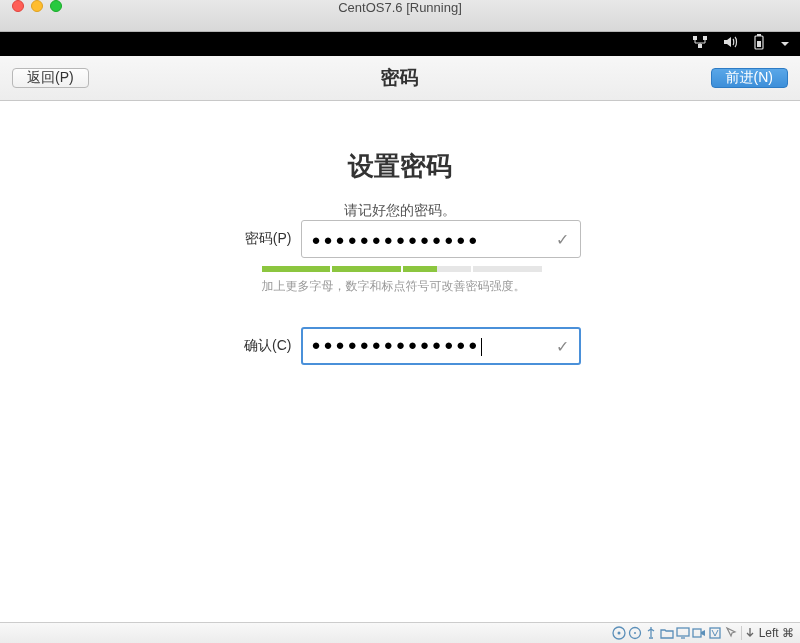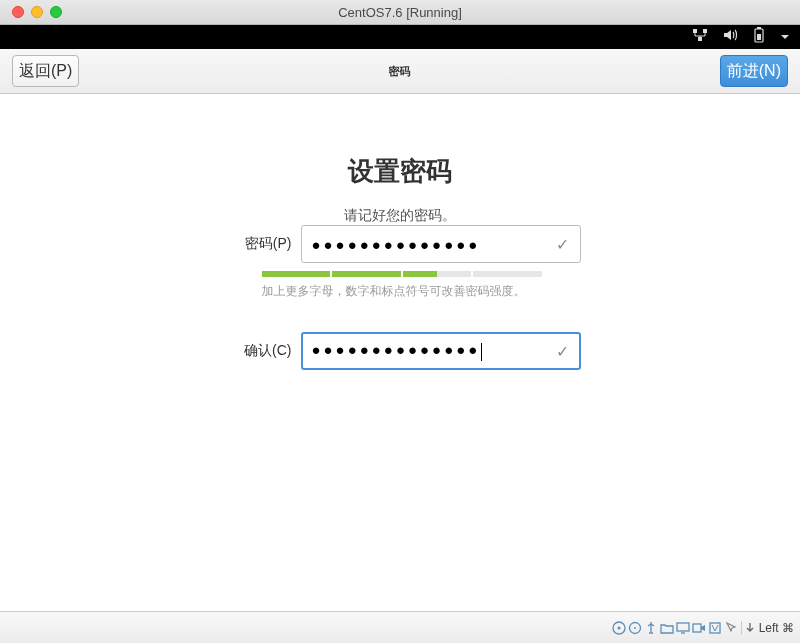--- a/index.html
+++ b/index.html
@@ -1,60 +1,60 @@
 <!DOCTYPE html>
 <html><head>
   <meta charset="utf-8">
   <style>
     * { margin: 0; padding: 0; box-sizing: border-box; }
     body { font-family: -apple-system, "Helvetica Neue", "PingFang SC", "Microsoft YaHei", sans-serif; width: 800px; height: 643px; overflow: hidden; background: #f5f5f5; }
 
     
-    .mac-titlebar { height: 25px; background: linear-gradient(#e8e8e8, #d8d8d8); display: flex; align-items: center; padding: 0 12px; border-bottom: 1px solid #b5b5b5; position: relative; }
+    .mac-titlebar { height: 32px; background: linear-gradient(#e8e8e8, #d8d8d8); display: flex; padding: 0 12px; border-bottom: 1px solid #b5b5b5; position: relative; }
     .traffic-lights { display: flex; gap: 7px; }
     .tl { width: 12px; height: 12px; border-radius: 50%; }
     .tl.red { background: #ff5f57; border: 0.5px solid #e0443e; }
     .tl.yellow { background: #ffbd2e; border: 0.5px solid #dea123; }
     .tl.green { background: #28c940; border: 0.5px solid #1aab29; }
     .mac-title { position: absolute; left: 50%; transform: translateX(-50%); font-size: 13px; color: #4a4a4a; }
 
     
     .vm-topbar { height: 24px; background: #000; display: flex; justify-content: flex-end; align-items: center; padding: 0 10px; gap: 14px; }
     .vm-topbar svg { fill: #ddd; }
 
     
     .headerbar { height: 45px; background: linear-gradient(#f7f7f7, #ededed); border-bottom: 1px solid #c8c8c8; display: flex; align-items: center; justify-content: space-between; padding: 0 12px; }
-    .btn { height: 32px; padding: 0 6px; border-radius: 4px; font-size: 16px; cursor: pointer; display: inline-flex; align-items: center; justify-content: center; }
+    .btn { height: 20px; padding: 0 14px; border-radius: 4px; font-size: 14px; cursor: pointer; display: inline-flex; align-items: center; justify-content: center; }
     .btn-back { background: linear-gradient(#fdfdfd, #f1f1f1); border: 1px solid #b8b8b8; color: #333; }
     .btn-next { background: linear-gradient(#5aa7e8, #3d8fd9); border: 1px solid #2d7bc4; color: #fff; }
-    .header-title { font-size: 11px; font-weight: bold; color: #333; }
+    .header-title { font-size: 19px; font-weight: bold; color: #333; }
 
     
-    .content { background: #fff; height: 531px; padding-top: 60px; text-align: center; }
+    .content { background: #fff; height: 531px; padding-top: 48px; text-align: center; }
     .content h1 { font-size: 26px; font-weight: 600; color: #333; margin-bottom: 18px; }
     .subtitle { font-size: 14px; color: #555; }
 
     .form-area { display: inline-block; text-align: left; }
     .form-row { display: flex; align-items: center; margin-bottom: 8px; }
     .form-label { width: 72px; text-align: right; font-size: 14px; color: #333; margin-right: 9px; }
     .input-wrap { width: 280px; height: 38px; border: 1px solid #bdbdbd; border-radius: 3px; display: flex; align-items: center; padding: 0 10px; background: #fff; }
     .input-wrap.focused { border: 2px solid #4a90d9; padding: 0 9px; }
     .pw-dots { flex: 1; font-size: 15px; letter-spacing: 3px; color: #000; white-space: nowrap; overflow: hidden; font-family: Arial, sans-serif; }
     .check { color: #888; font-size: 16px; margin-left: 6px; }
     .caret { display: inline-block; width: 1px; height: 18px; background: #000; vertical-align: middle; margin-left: 1px; }
 
     .strength-block { margin-left: 42px; width: 280px; }
     .strength-bar { display: flex; gap: 2px; margin-bottom: 6px; }
     .seg { height: 6px; flex: 1; background: #e6e6e6; }
     .seg.fill { background: #8cc63f; }
     .seg.partial { background: linear-gradient(to right, #8cc63f 50%, #e6e6e6 50%); }
     .hint { font-size: 12px; color: #999; margin-bottom: 32px; }
 
     
-    .vm-statusbar { position: absolute; bottom: 0; left: 0; right: 0; height: 32px; background: linear-gradient(#f8f8f8, #ececec); border-top: 1px solid #ccc; display: flex; justify-content: flex-end; align-items: center; padding: 0 6px; font-size: 11px; color: #666; }
+    .vm-statusbar { position: absolute; bottom: 0; left: 0; right: 0; height: 21px; background: linear-gradient(#f8f8f8, #ececec); border-top: 1px solid #ccc; display: flex; justify-content: flex-end; align-items: center; padding: 0 6px; font-size: 11px; color: #666; }
     .vm-statusbar .ic { width: 16px; height: 16px; display: inline-flex; align-items: center; justify-content: center; }
     .vm-statusbar svg { fill: #5b8fb9; }
     .vm-statusbar .sep { width: 1px; height: 14px; background: #ccc; margin: 0 2px; }
     .hostkey { color: #444; font-size: 12px; display: flex; align-items: center; gap: 3px; }
     .hostkey .arrow { width: 12px; height: 12px; }
   </style>
 </head>
 <body>
 
 <div class="mac-titlebar">

